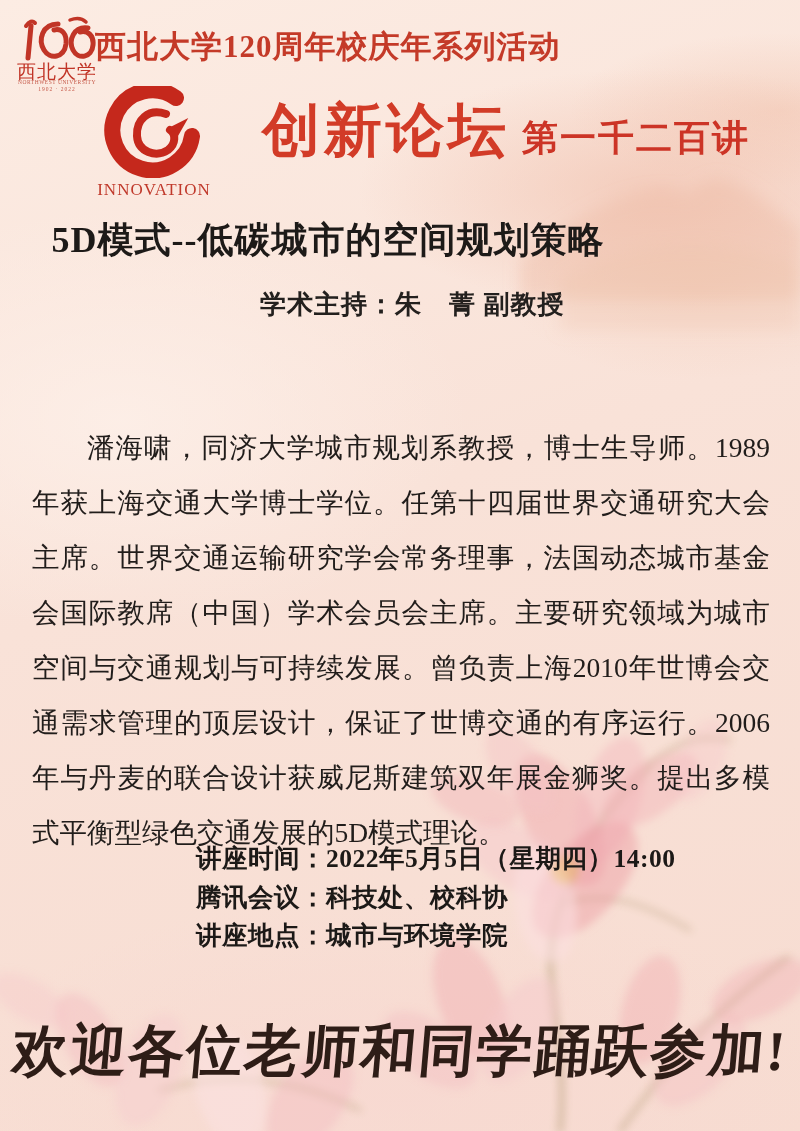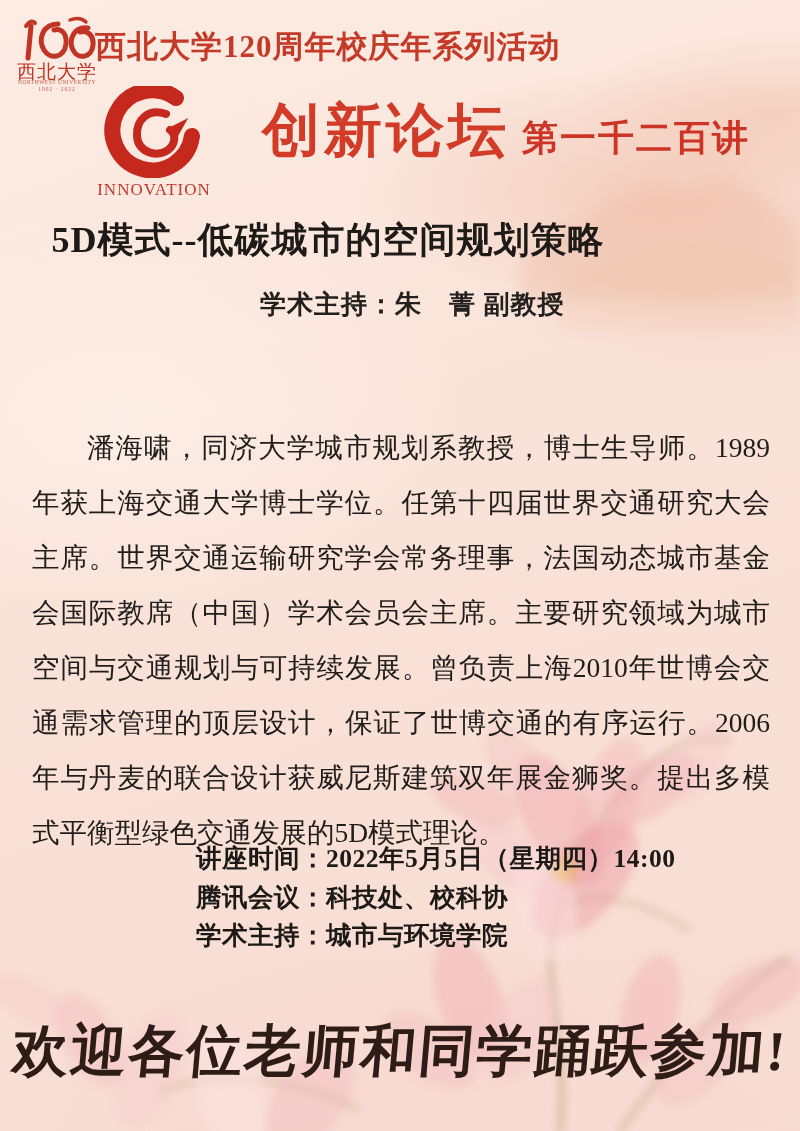--- a/index.html
+++ b/index.html
@@ -178,18 +178,18 @@
     <div class="line">学术主持：朱　菁 副教授</div>
   </div>
 
   <div class="bio">
     <p>潘海啸，同济大学城市规划系教授，博士生导师。1989年获上海交通大学博士学位。任第十四届世界交通研究大会主席。世界交通运输研究学会常务理事，法国动态城市基金会国际教席（中国）学术会员会主席。主要研究领域为城市空间与交通规划与可持续发展。曾负责上海2010年世博会交通需求管理的顶层设计，保证了世博交通的有序运行。2006年与丹麦的联合设计获威尼斯建筑双年展金狮奖。提出多模式平衡型绿色交通发展的5D模式理论。</p>
   </div>
 
   <div class="details">
     <div class="detail-row"><span>讲座时间：</span><span>2022年5月5日（星期四）14:00</span></div>
     <div class="detail-row"><span>腾讯会议：</span><span>科技处、校科协</span></div>
-    <div class="detail-row"><span>学术主持：</span><span>城市与环境学院</span></div>
+    <div class="detail-row"><span>讲座地点：</span><span>城市与环境学院</span></div>
   </div>
 
   <div class="footer-welcome">欢迎各位老师和同学踊跃参加!</div>
 
 </div>
 
 </body></html>

